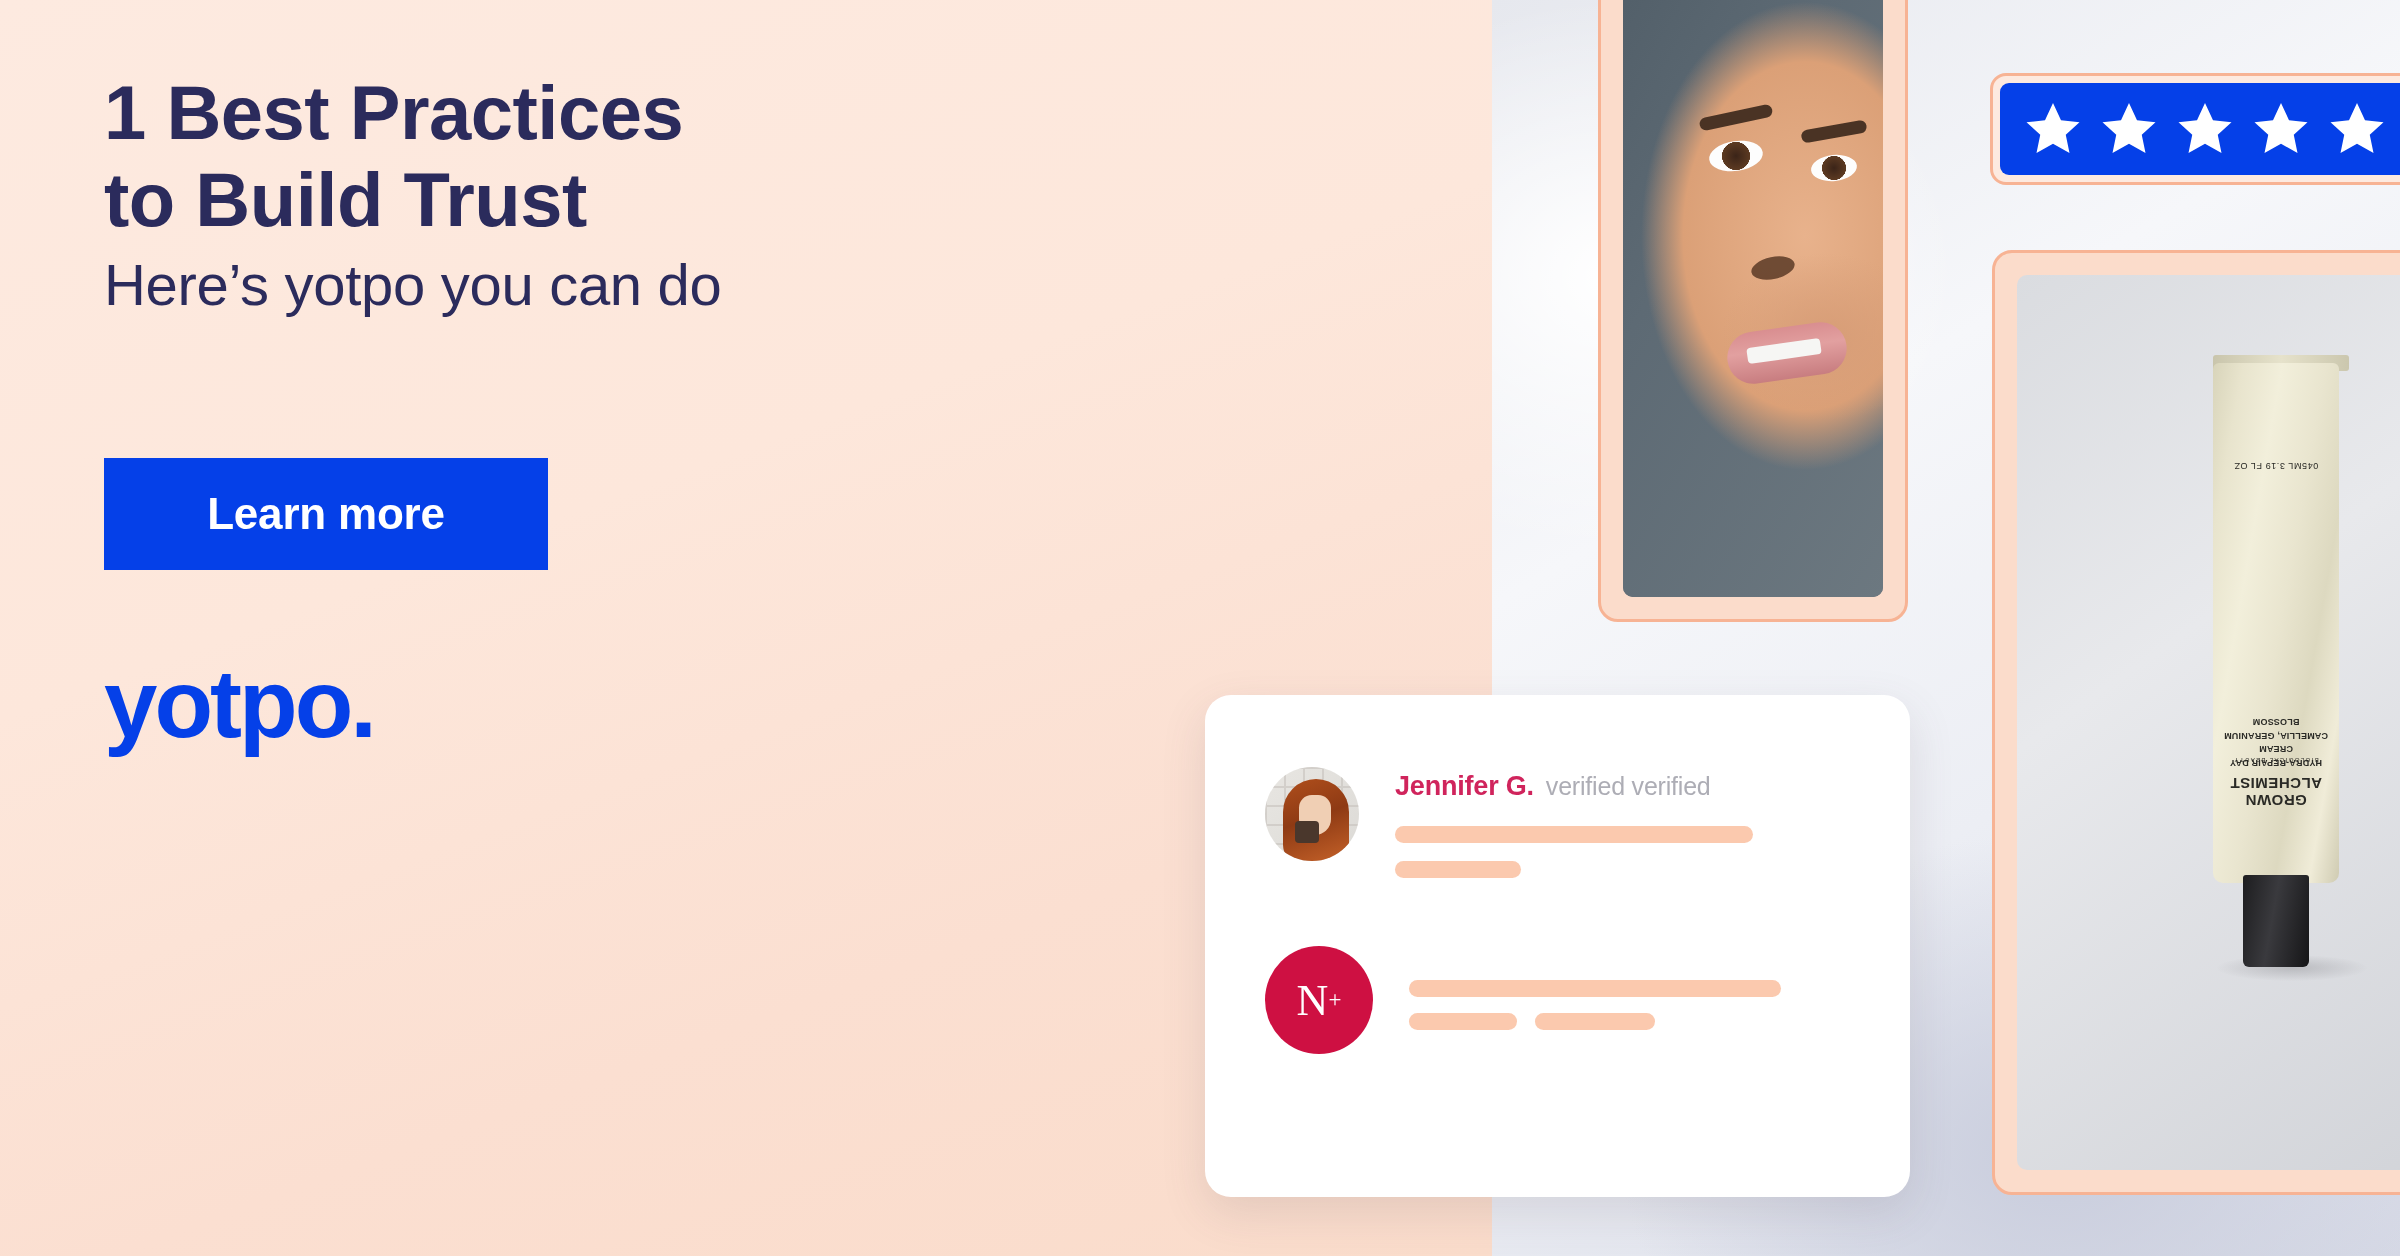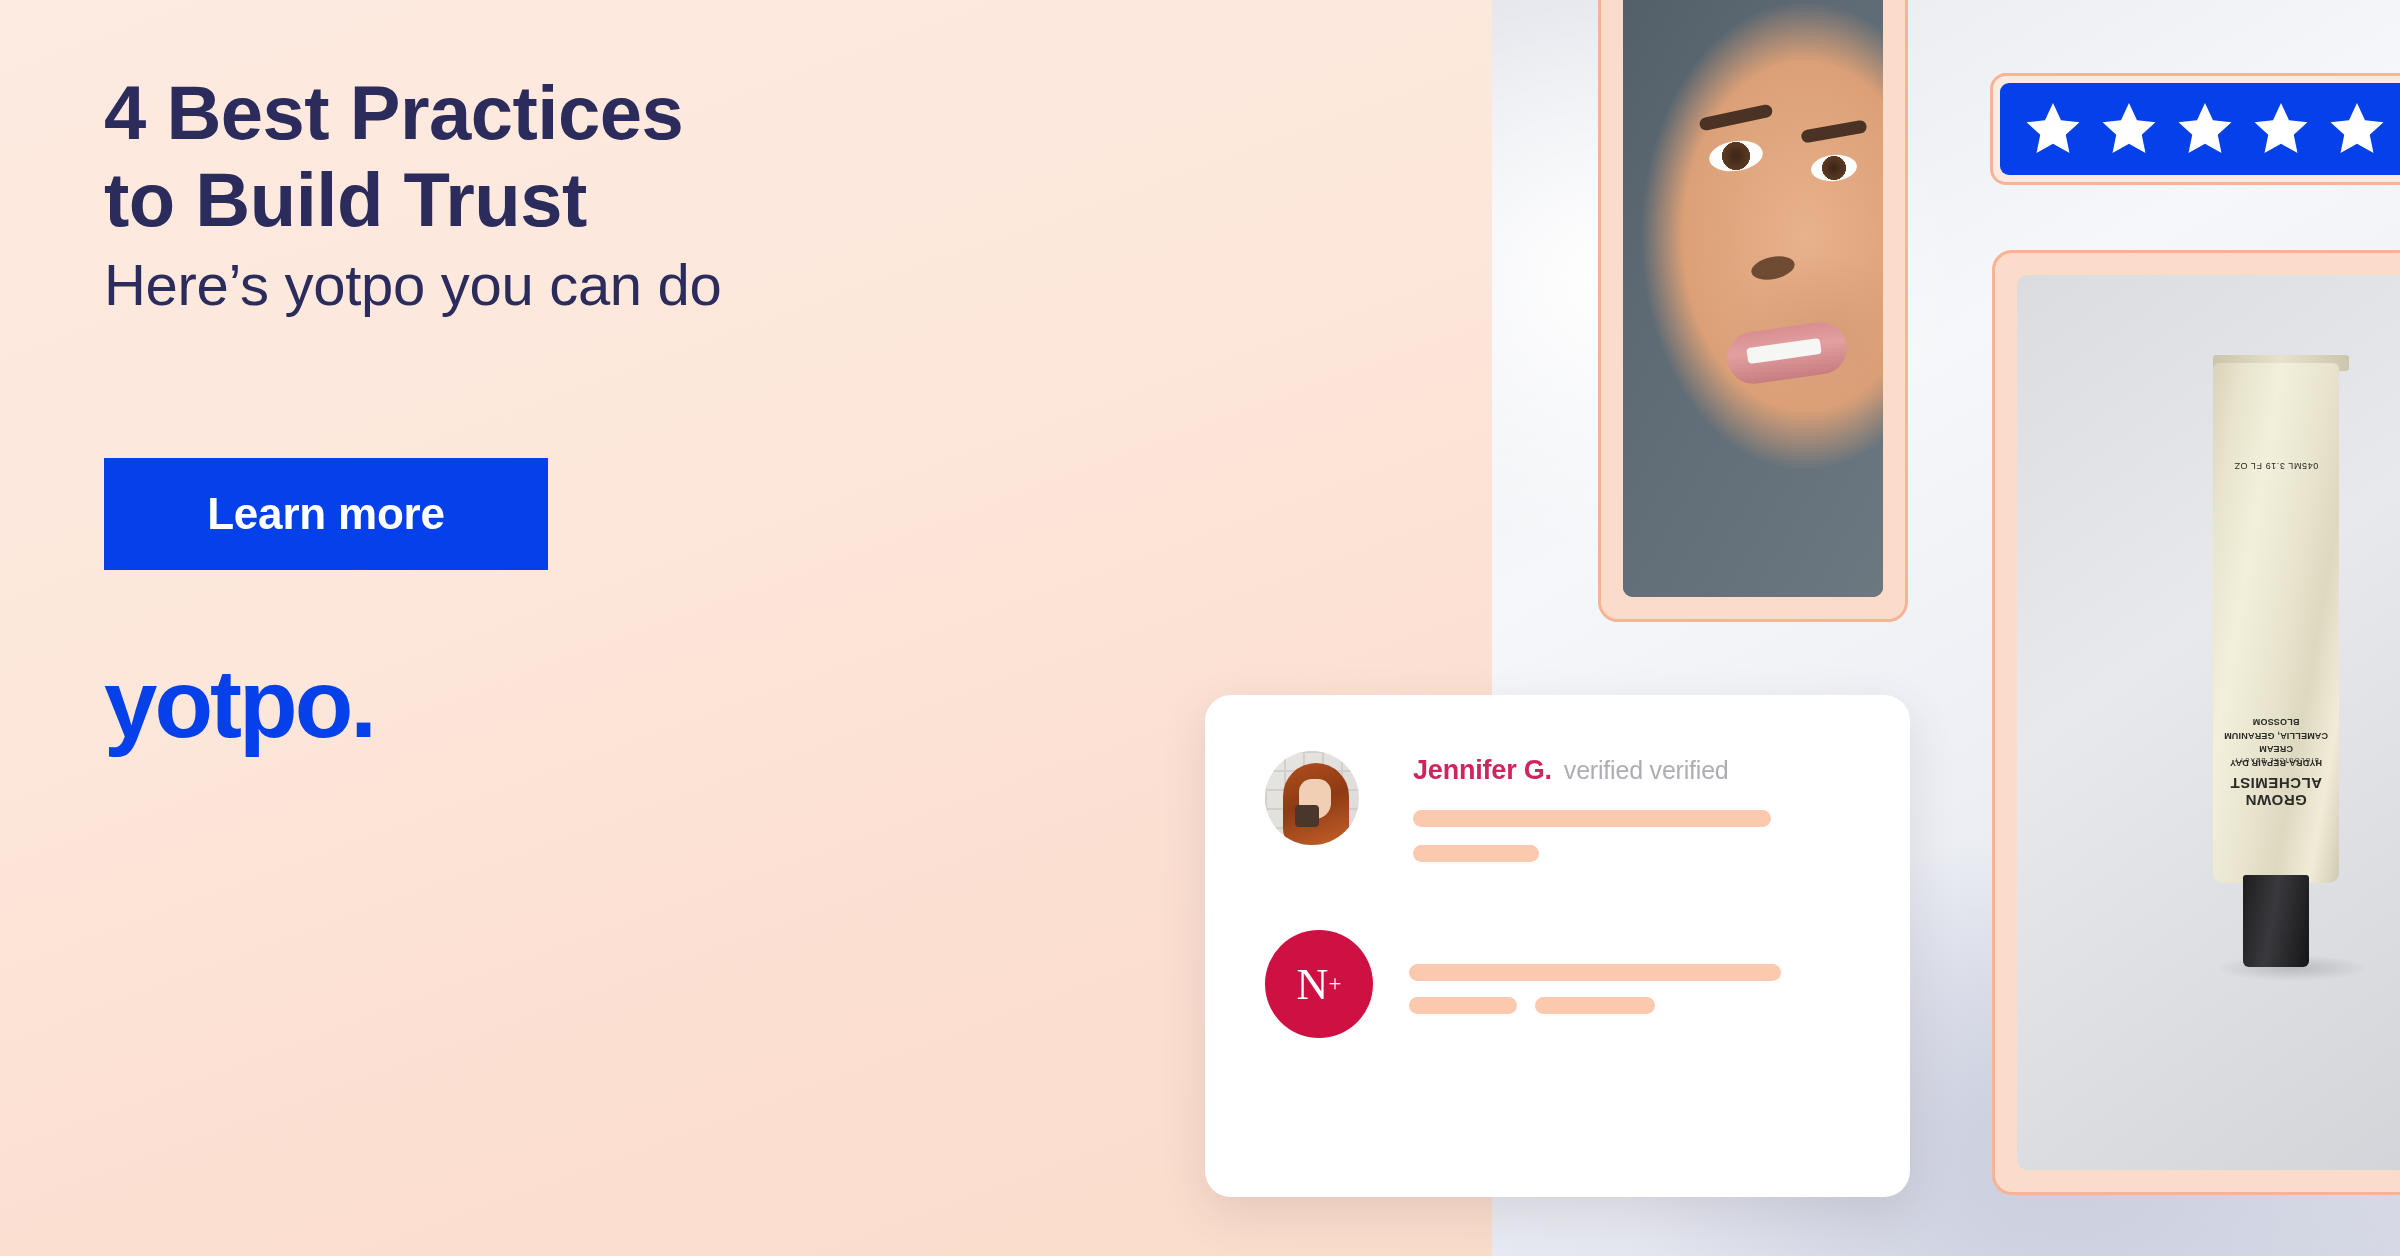--- a/index.html
+++ b/index.html
@@ -150,21 +150,21 @@
   }
 
   
   .review-card {
     position:absolute; left:1205px; top:695px;
     width:705px; height:502px;
     background:#ffffff; border-radius:26px;
     box-shadow:0 16px 46px rgba(90,80,90,.14);
     z-index:7; padding:56px 60px;
   }
-  .review-row { display:flex; align-items:flex-start; gap:54px; }
+  .review-row { display:flex; align-items:flex-start; gap:36px;margin-top:16px; }
 
   .avatar {
     width:94px; height:94px; border-radius:50%; flex:0 0 auto;
     overflow:hidden; position:relative;
     background:linear-gradient(135deg,#e8e6e2 0%,#dcdad6 100%);
   }
   .avatar .tiles { position:absolute; inset:0;
     background-image:
       linear-gradient(#c6c2bd 1.6px, transparent 1.6px),
       linear-gradient(90deg,#c6c2bd 1.6px, transparent 1.6px);
@@ -204,21 +204,21 @@
 </head>
 <body>
 
 <div class="banner">
 
   <div class="right-bg"></div>
 
   <div class="left-panel">
 
     <div class="headline">
-      <div>4 Best Practices</div>
+      <div>1 Best Practices</div>
       <div>to Build Trust</div>
     </div>
 
     <div class="subhead">
       <div>Here’s yotpo you can do</div>
     </div>
 
     <div class="cta-button">
       <span>Learn more</span>
     </div>

